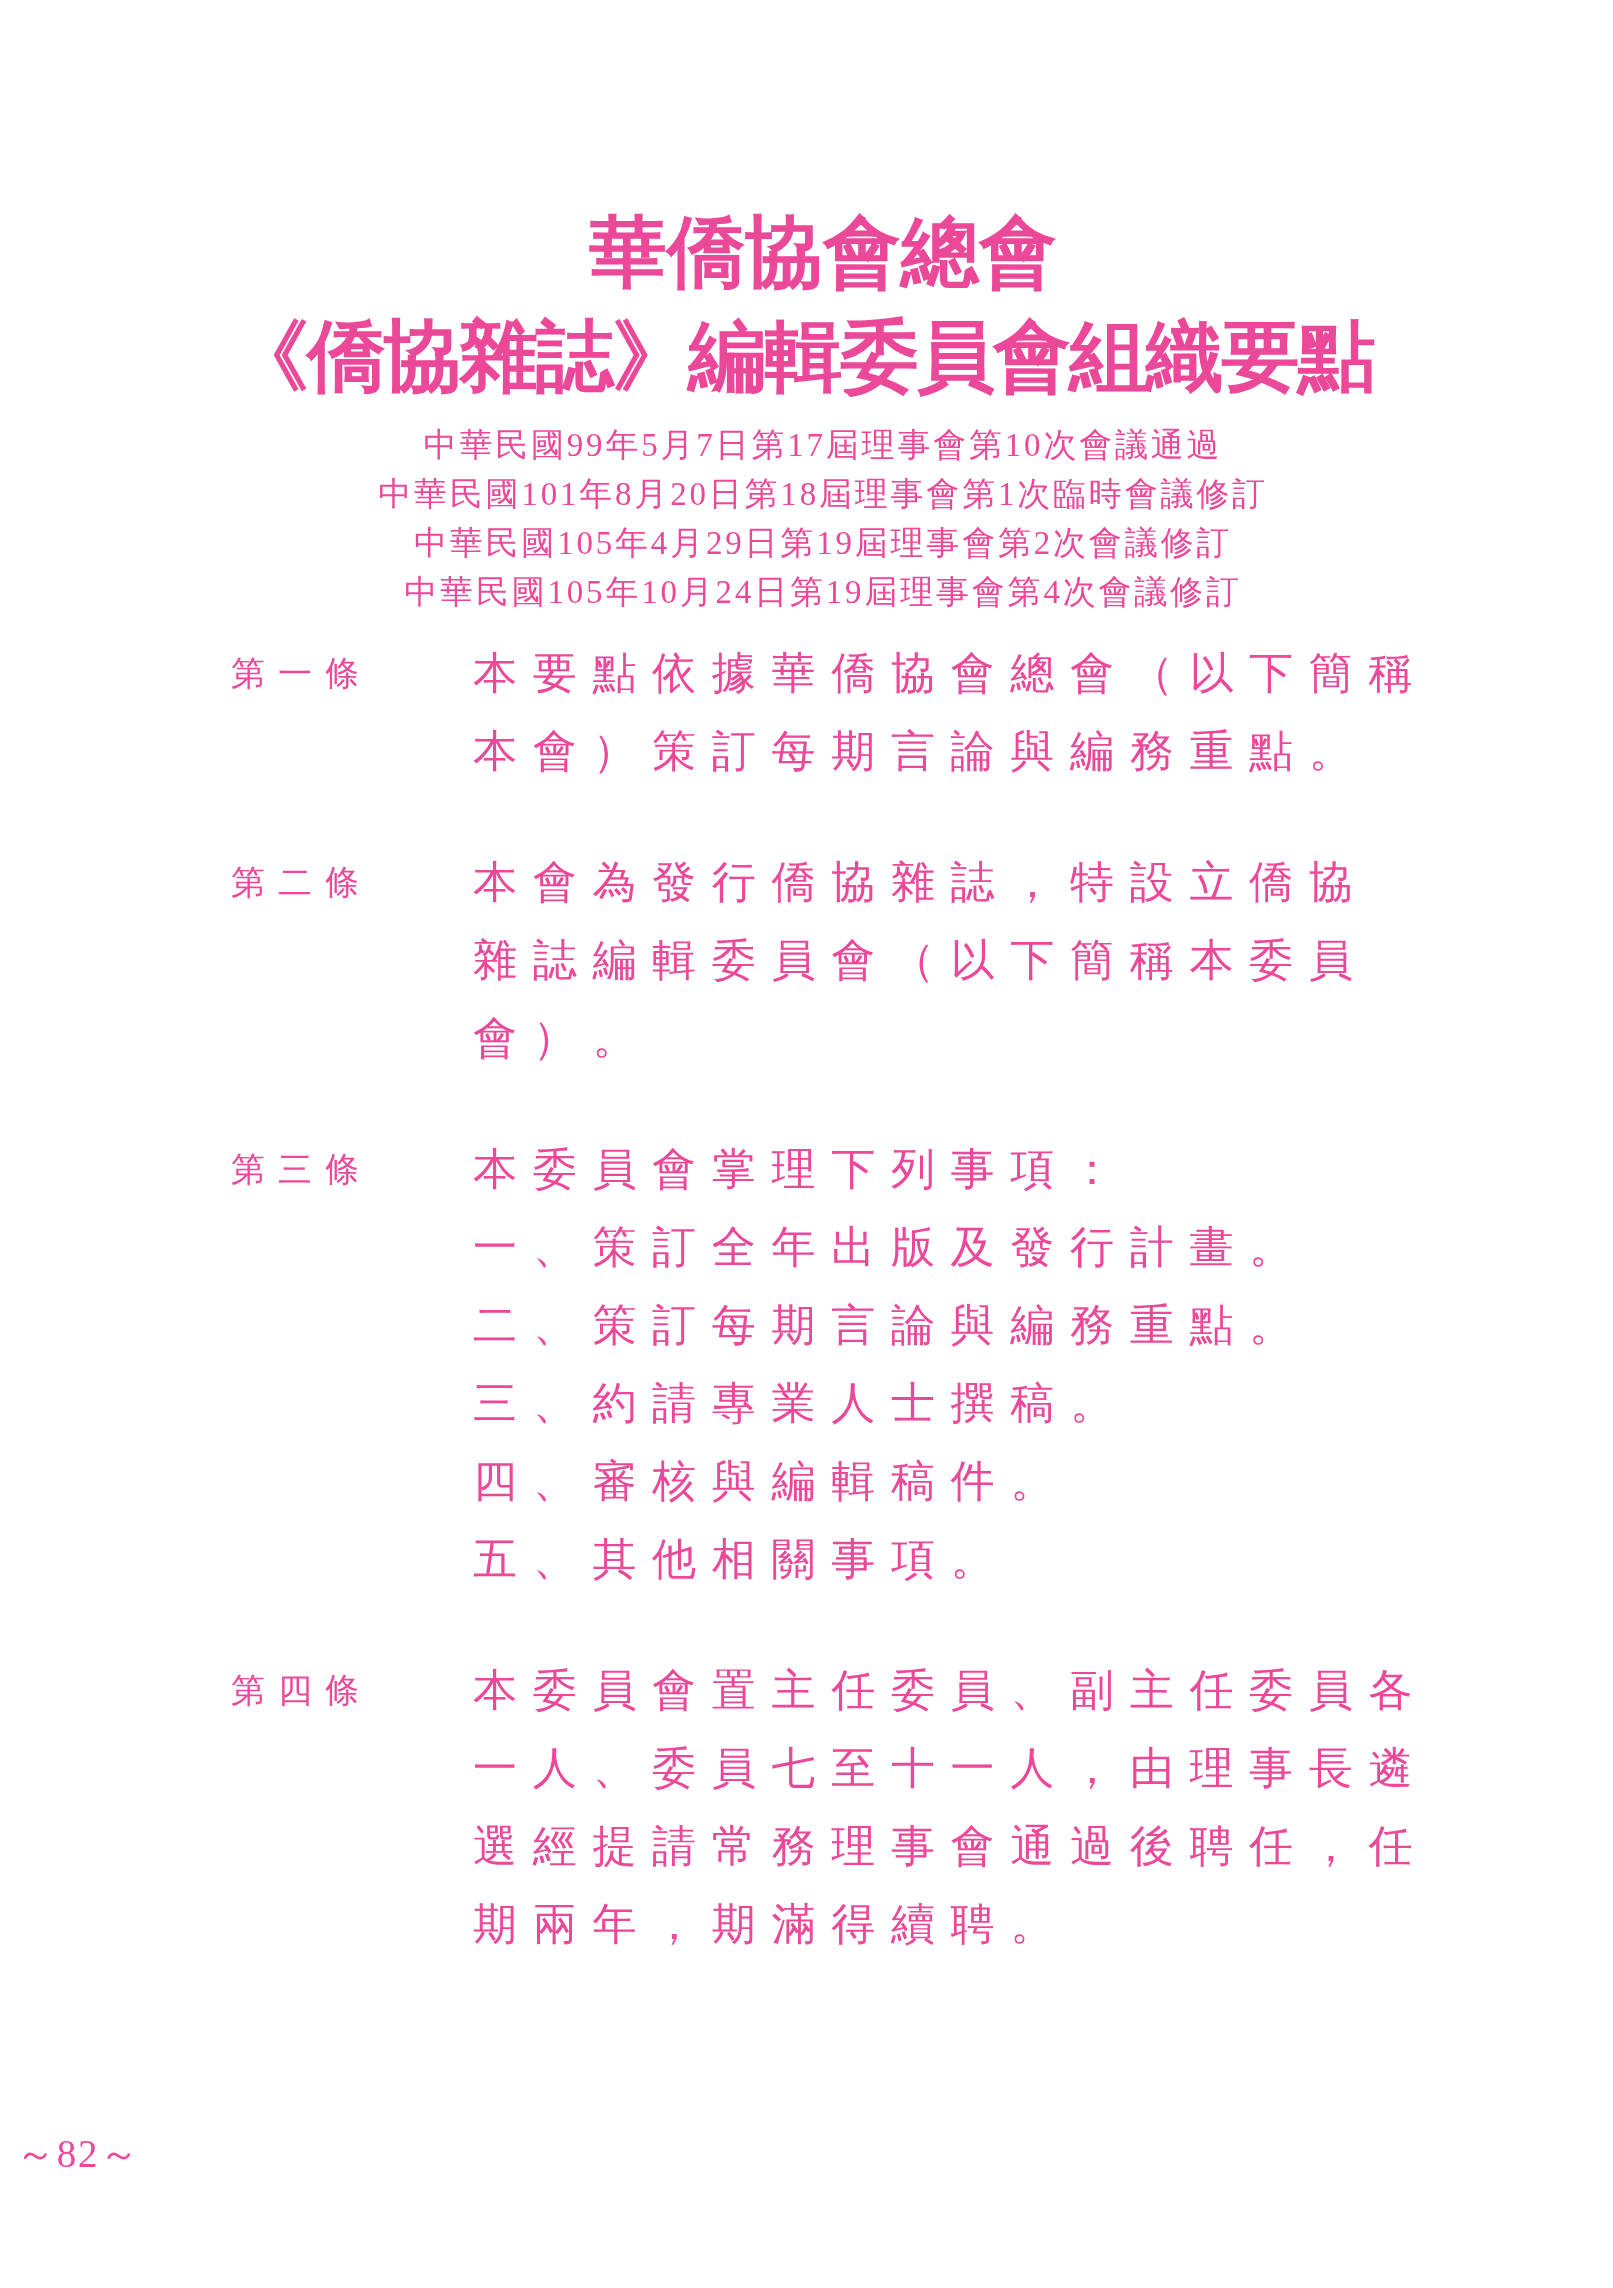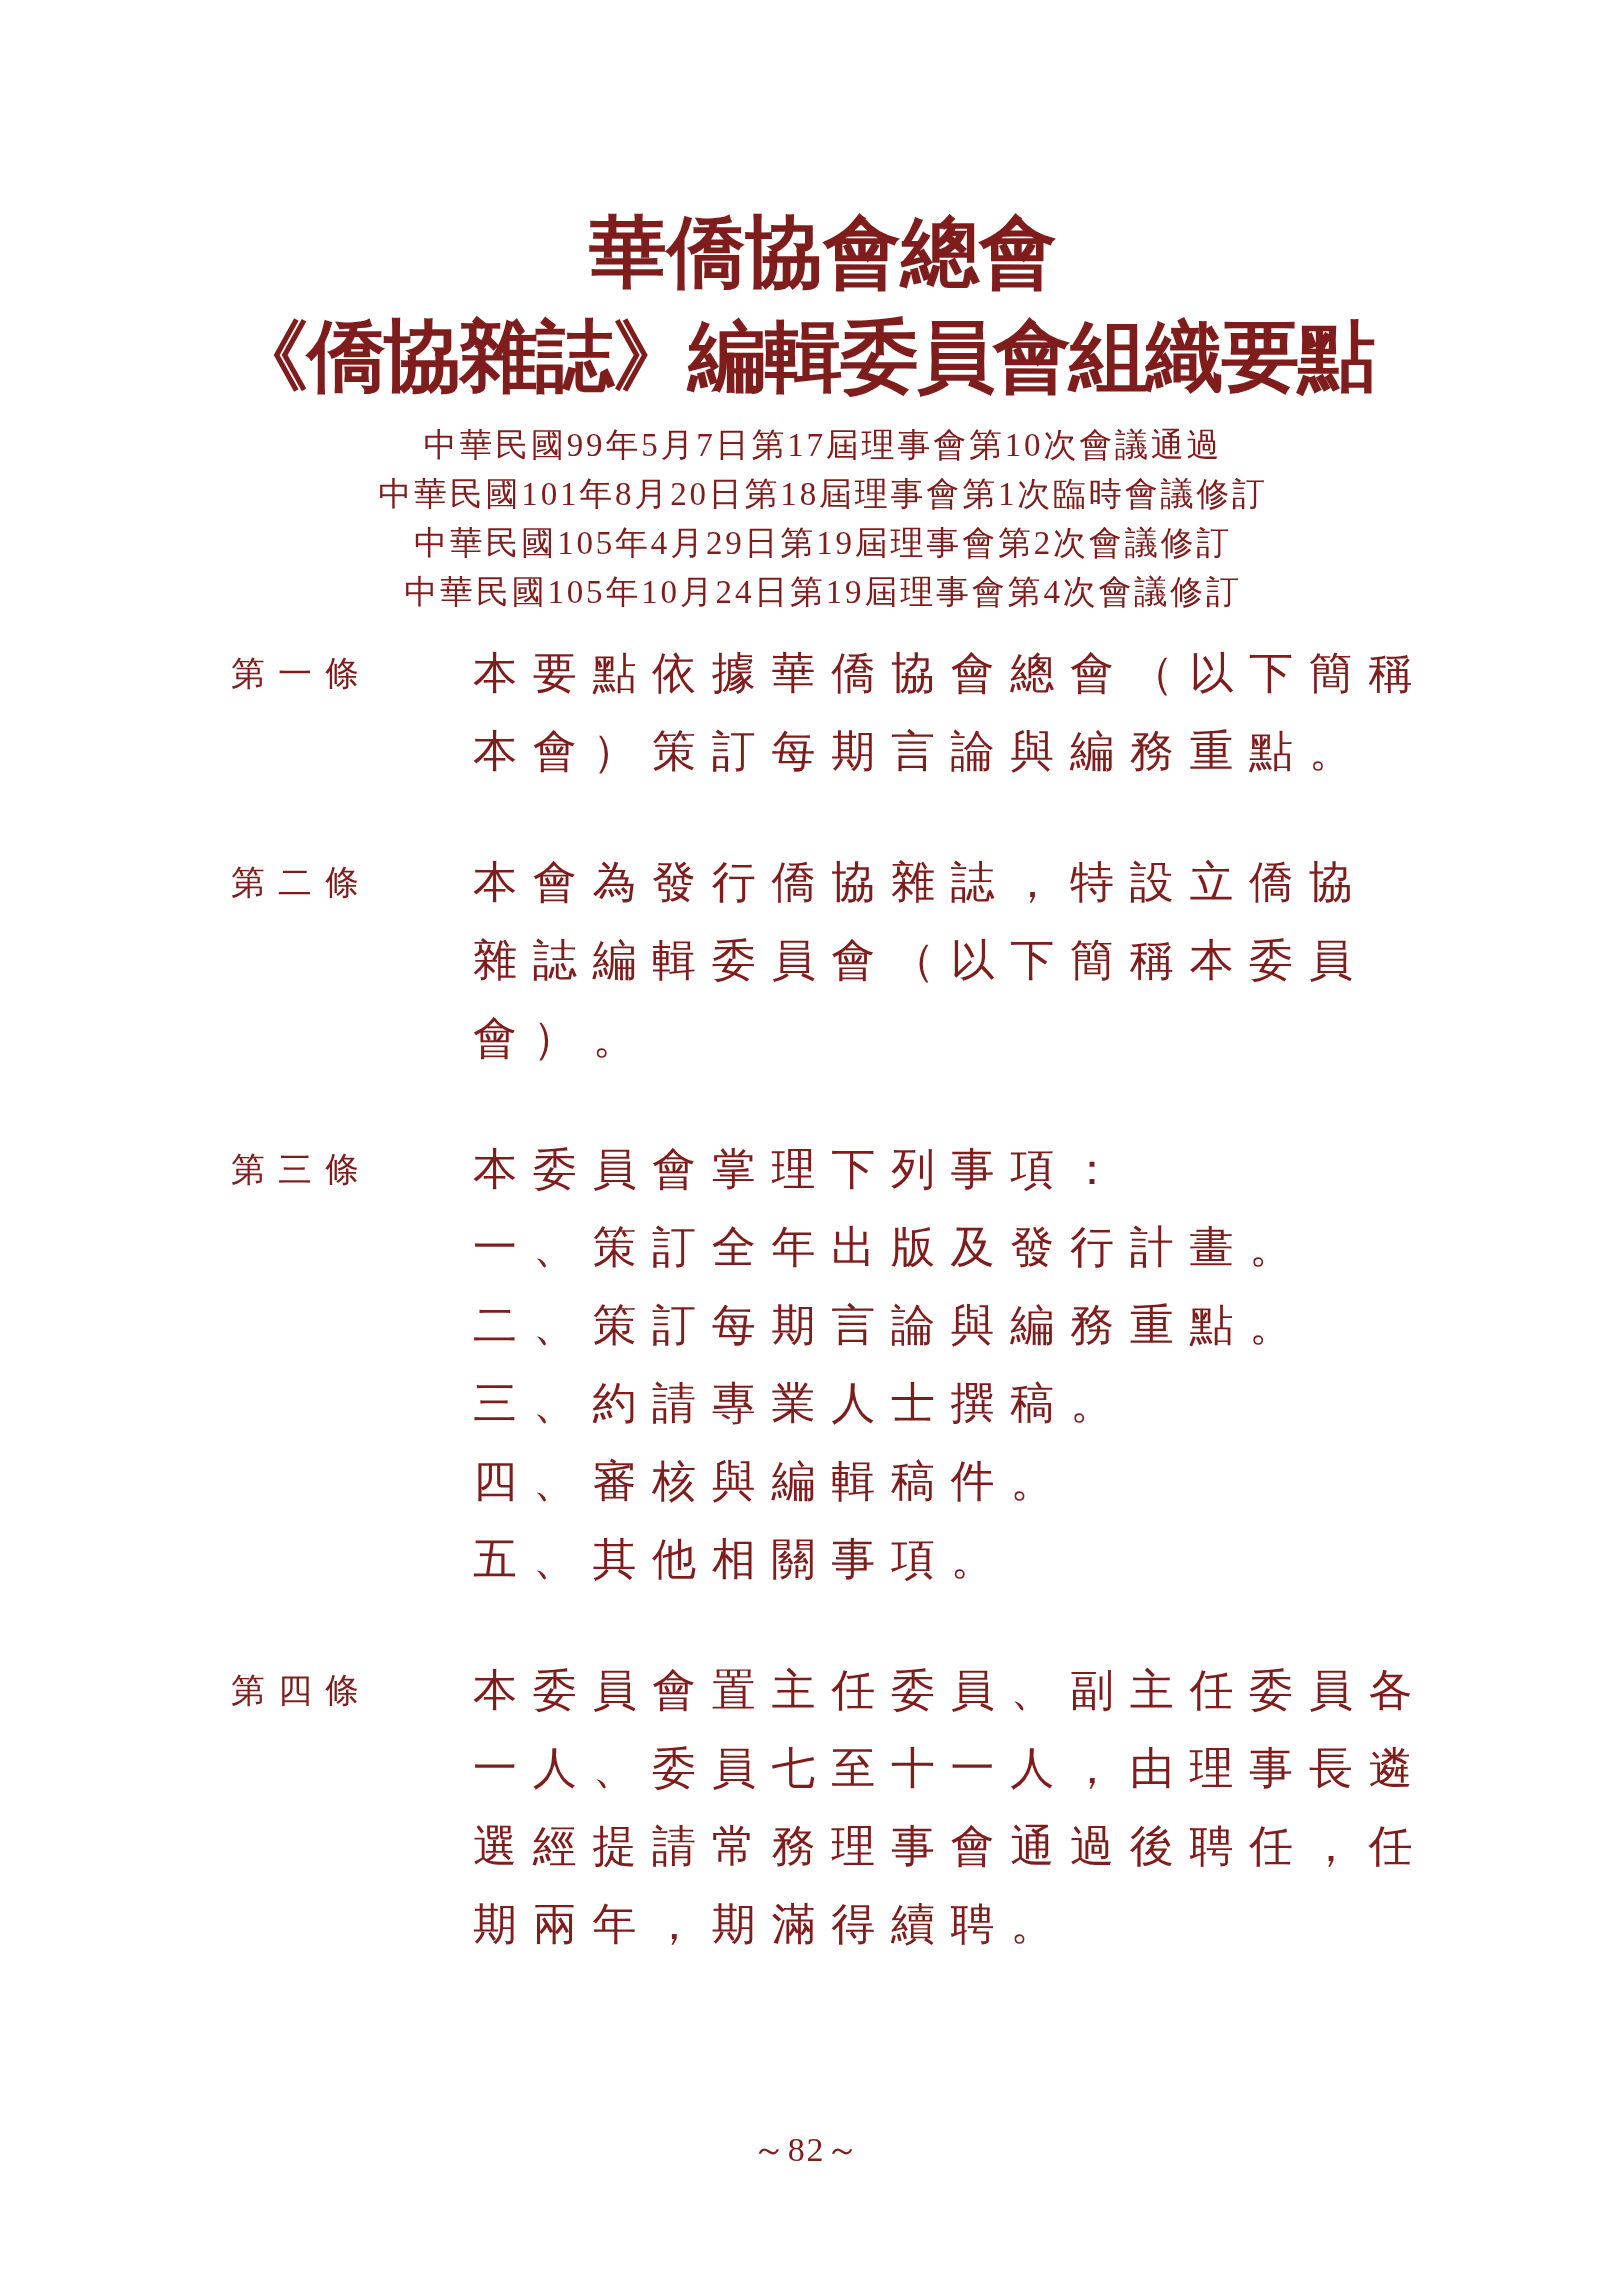--- a/index.html
+++ b/index.html
@@ -4,21 +4,21 @@
 <style>
   * { margin: 0; padding: 0; box-sizing: border-box; }
   html, body { background: #ffffff; }
 
   .page {
     position: relative;
     width: 1613px;
     height: 2289px;
     margin: 0 auto;
     background: #ffffff;
-    color: #7f1d1d;
+    color: #ec4899;
     font-family: "Liberation Serif", "DejaVu Serif", serif;
     overflow: hidden;
     padding: 205px 198px 0 231px; 
   }
 
   
   .title-line1 {
     text-align: center;
     font-size: 78px;
     font-weight: bold;
@@ -66,25 +66,25 @@
     line-height: 78px;
   }
   .line {
     letter-spacing: 15.7px;
     white-space: nowrap;
   }
 
   
   .page-footer {
     position: absolute;
-    left: 0;
+    left: 16px;
     right: 0;
     top: 2127px;
-    text-align: center;
-    font-size: 34px;
+    text-align: left;
+    font-size: 39px;
     letter-spacing: 1.8px;
   }
 </style>
 </head>
 <body>
 
 <div class="page">
 
   <header>
     <h1 class="title-line1">華僑協會總會</h1>

